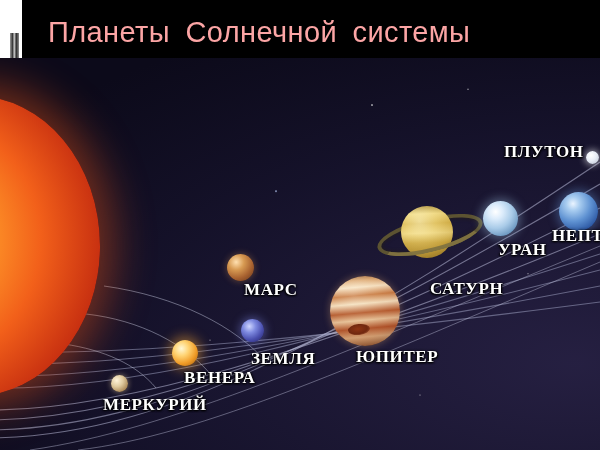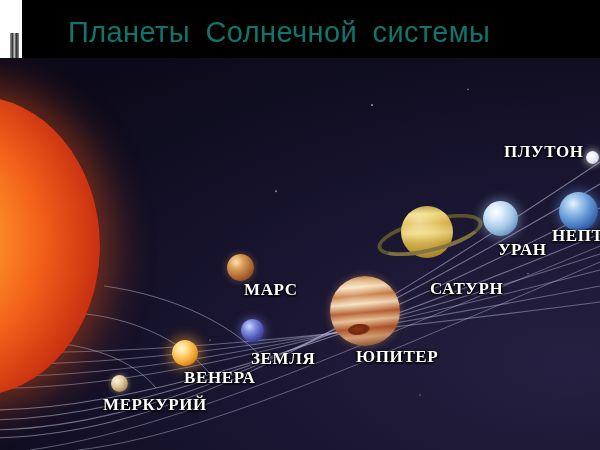--- a/index.html
+++ b/index.html
@@ -28,24 +28,24 @@
     position: absolute;
     left: 22px;
     top: 0;
     width: 578px;
     height: 58px;
     background: #000000;
     overflow: hidden;
   }
   .title-text {
     position: absolute;
-    left: 46px;
+    left: 26px;
     top: 18px;
     white-space: nowrap;
-    color: #0f766e;
+    color: #fca5a5;
     font-family: "Liberation Sans", sans-serif;
     font-size: 29px;
     font-weight: 400;
     letter-spacing: 0.4px;
     word-spacing: 7px;
     line-height: 1;
   }
   .title-left-pad {
     position: absolute;
     left: 0;

